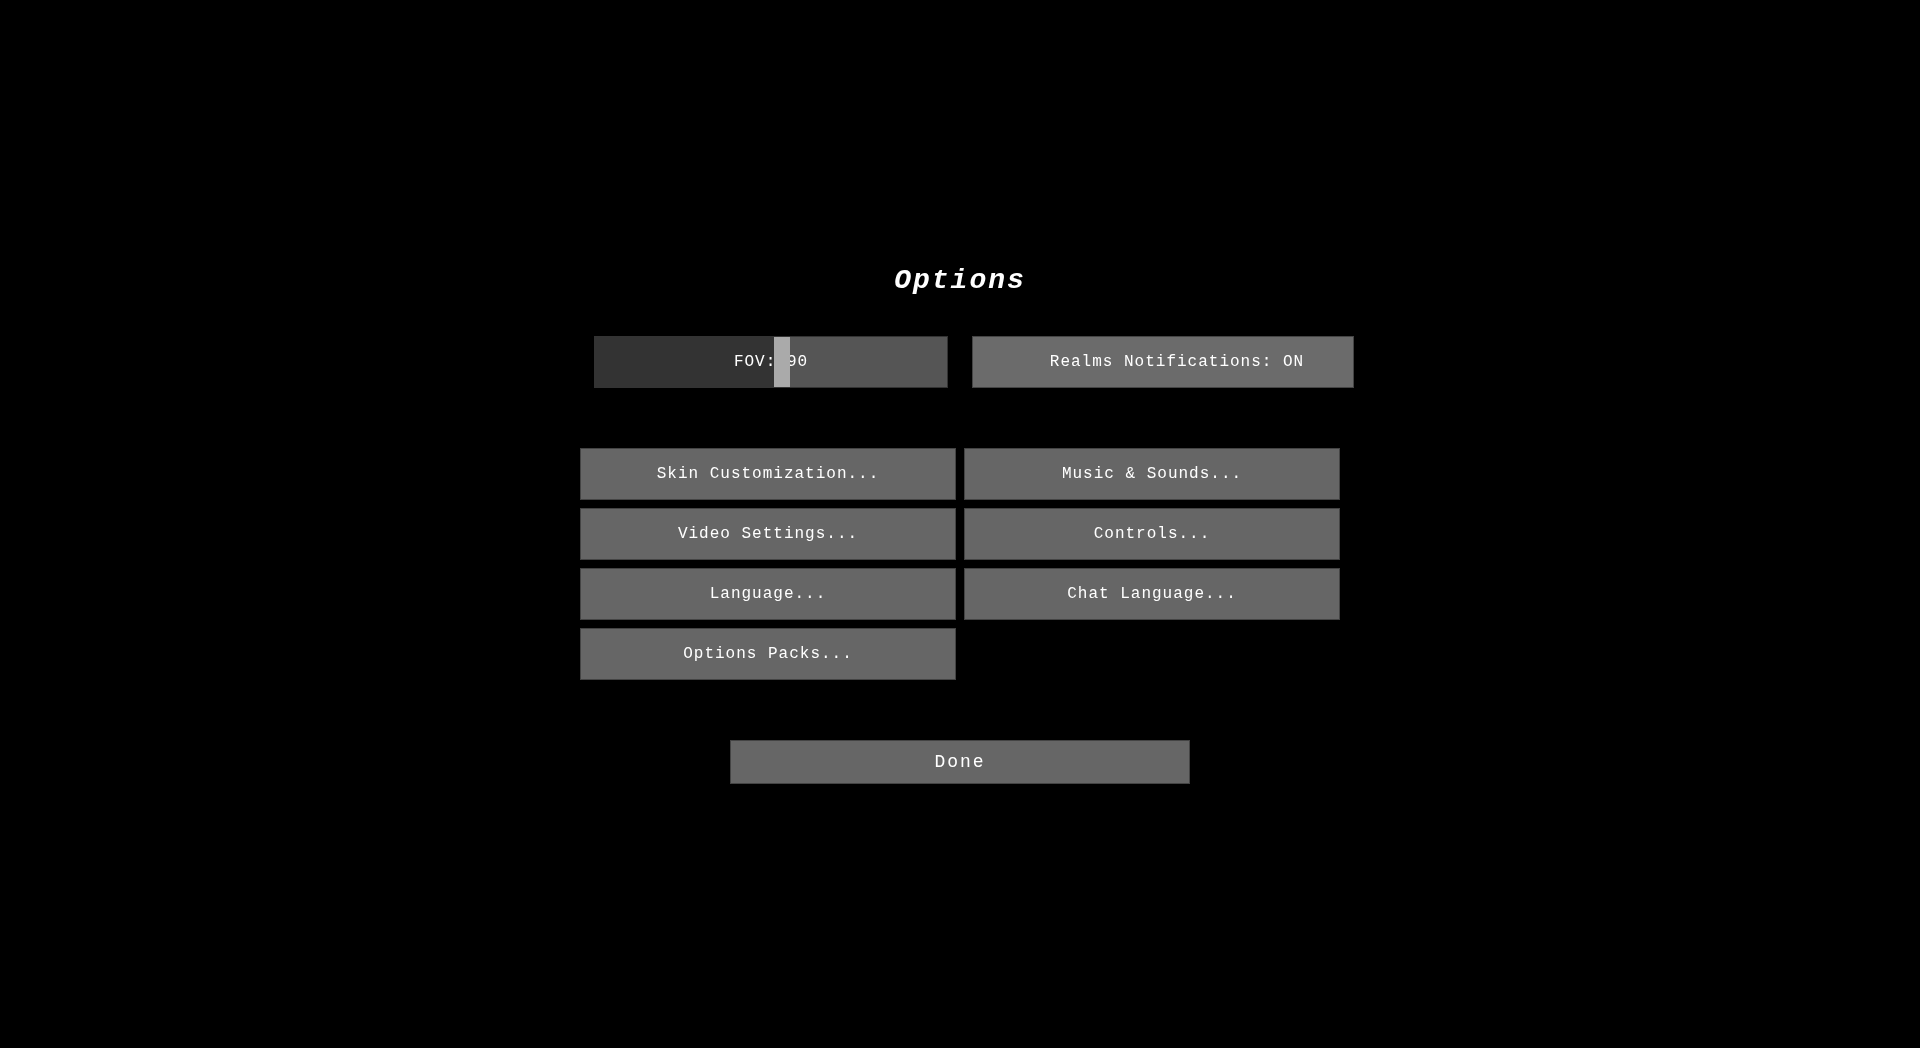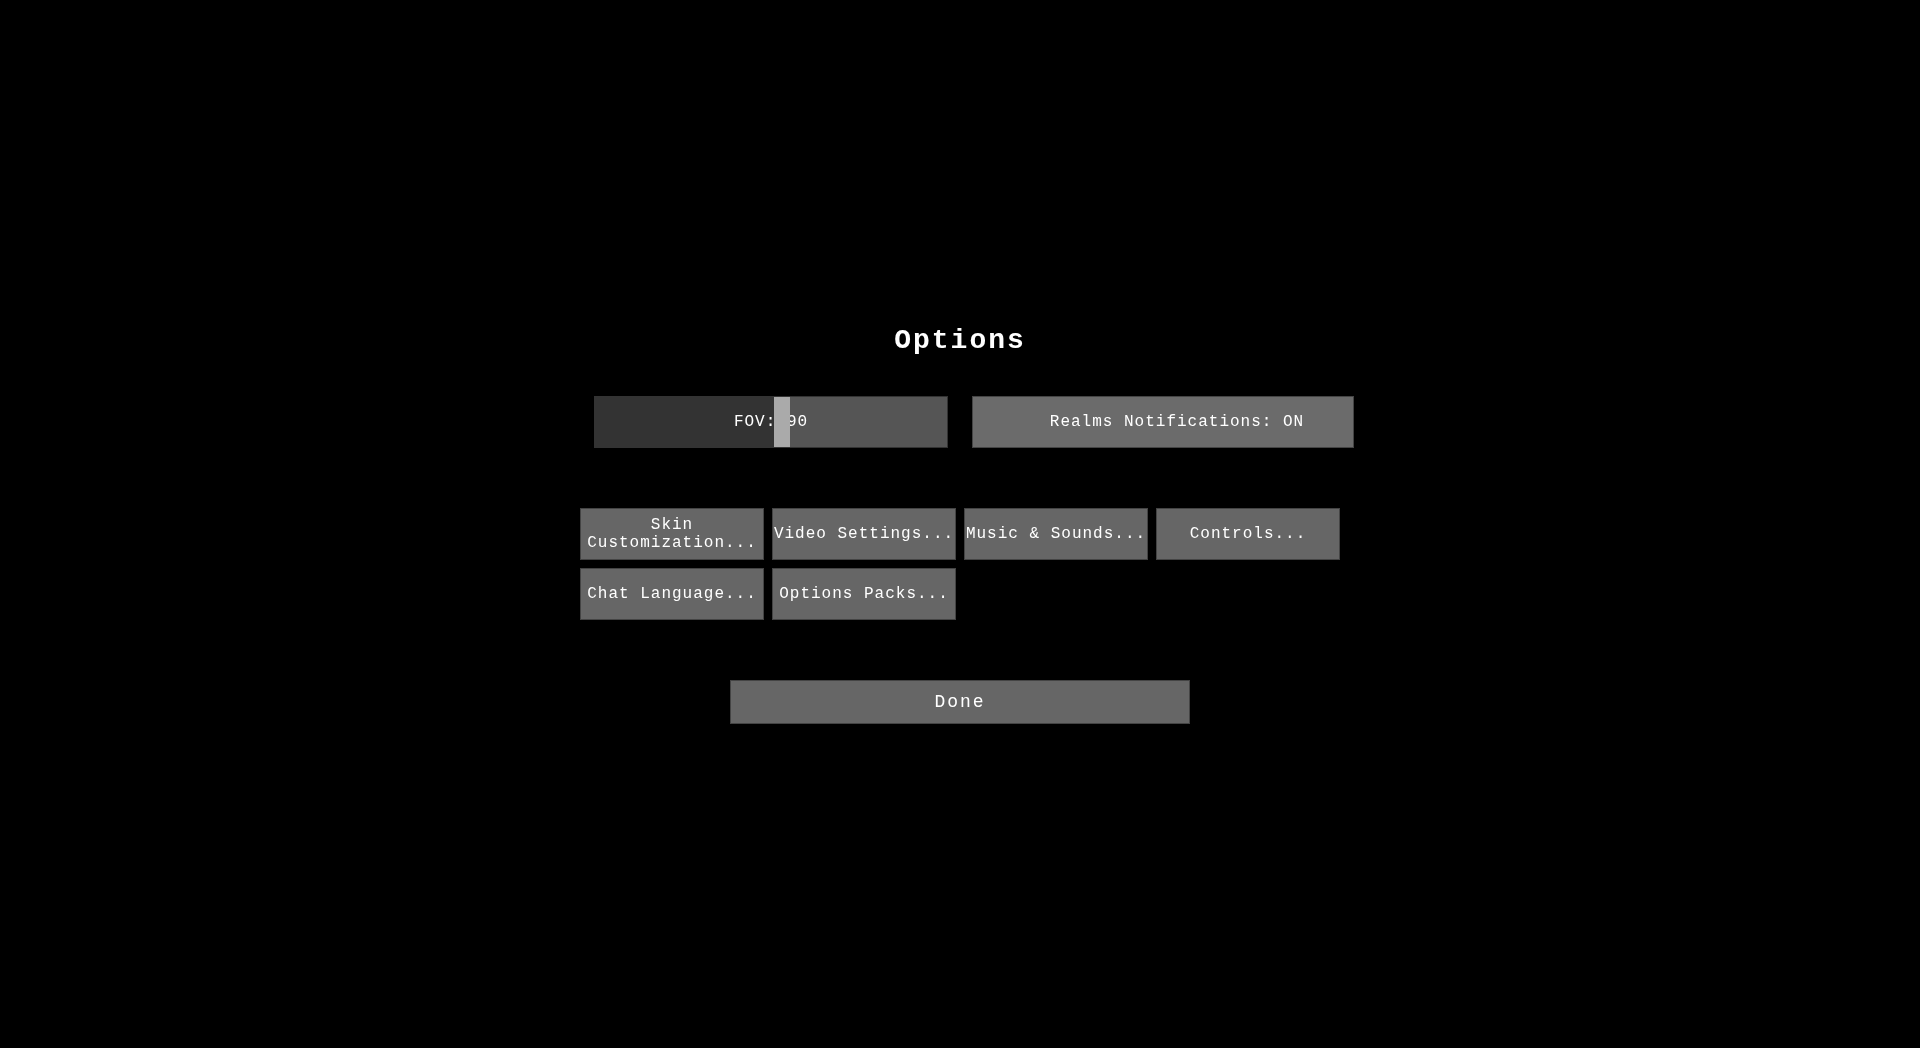--- a/index.html
+++ b/index.html
@@ -27,20 +27,21 @@
       width: 760px;
     }
 
     .title {
       color: #ffffff;
       font-size: 28px;
       font-weight: bold;
       letter-spacing: 2px;
       margin-bottom: 40px;
       text-shadow: 2px 2px 4px rgba(0,0,0,0.8);
+      font-style: italic;
     }
 
     .top-row {
       display: flex;
       gap: 24px;
       width: 100%;
       margin-bottom: 60px;
       margin-left: 28px;
     }
 
@@ -94,21 +95,21 @@
       font-size: 16px;
       letter-spacing: 1px;
       border: none;
       cursor: pointer;
       border: 1px solid #444;
       padding-left: 28px;
     }
 
     .grid-buttons {
       display: grid;
-      grid-template-columns: 1fr 1fr 1fr 1fr;
+      grid-template-columns: 1fr 1fr;
       gap: 8px;
       width: 100%;
       margin-bottom: 60px;
     }
 
     .grid-btn {
       height: 52px;
       background-color: #666666;
       color: #ffffff;
       font-family: 'Courier New', Courier, monospace;
@@ -146,22 +147,23 @@
       <div class="slider-thumb"></div>
       <span class="fov-label">FOV: 90</span>
     </div>
 
     <button class="realms-button">Realms Notifications: ON</button>
 
   </div>
 
   <div class="grid-buttons">
     <button class="grid-btn">Skin Customization...</button>
+    <button class="grid-btn">Music &amp; Sounds...</button>
     <button class="grid-btn">Video Settings...</button>
-    <button class="grid-btn">Music &amp; Sounds...</button>
     <button class="grid-btn">Controls...</button>
+    <button class="grid-btn">Language...</button>
     <button class="grid-btn">Chat Language...</button>
     <button class="grid-btn">Options Packs...</button>
   </div>
 
   <button class="done-button">Done</button>
 
 </div>
 
 </body></html>

